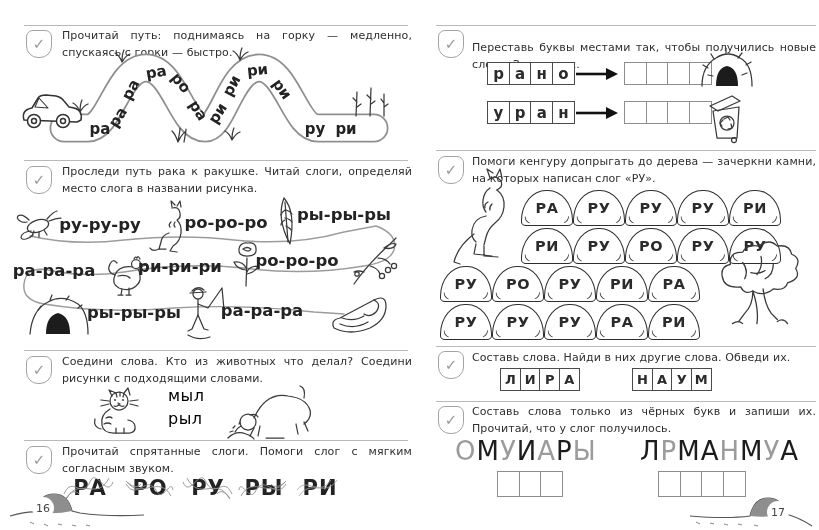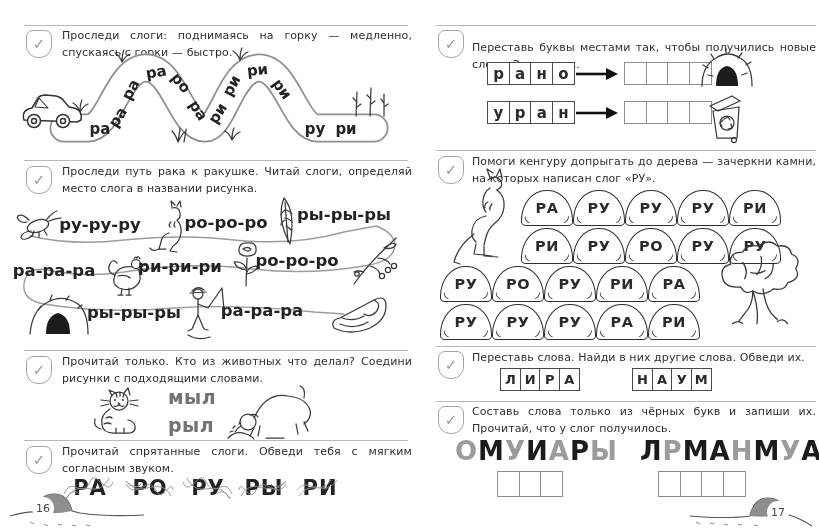--- a/index.html
+++ b/index.html
@@ -19,42 +19,42 @@
   .cell.ans { border-color:#8d8d8d; }
   .cell.ans2 { border-color:#8d8d8d; height:24px; }
   .arrow { position:absolute; }
   .stone { position:absolute; width:50px; height:34px; border:1.7px solid #2e2e2e; background:#fff;
            border-radius:25px 25px 5px 5px / 30px 30px 4px 4px; display:flex; align-items:center;
            justify-content:center; font-size:14.5px; font-weight:bold; letter-spacing:0.5px; }
   .stone::before { content:"("; position:absolute; left:3px; bottom:0px; font-size:9px;
            font-weight:normal; color:#2e2e2e; transform:rotate(-35deg); }
   .stone::after  { content:")"; position:absolute; right:3px; bottom:0px; font-size:9px;
            font-weight:normal; color:#2e2e2e; transform:rotate(35deg); }
-  .words3 { position:absolute; font-size:19px; font-weight:bold; line-height:1.45; letter-spacing:0.5px; color:#737373; }
+  .words3 { position:absolute; font-size:16px; font-weight:normal; line-height:1.45; letter-spacing:0.5px; color:#000000; }
   .scrib { position:absolute; width:52px; height:28px; text-align:center; font-size:21px;
            font-weight:bold; color:#232323; letter-spacing:1px; }
   .scrib svg { position:absolute; left:-3px; top:-4px; }
-  .bigword { position:absolute; font-size:26px; font-weight:bold; letter-spacing:1px; white-space:nowrap; }
+  .bigword { position:absolute; font-size:26px; font-weight:normal; letter-spacing:1px; white-space:nowrap; }
   svg { overflow:visible; }
   .lineart { stroke:#3a3a3a; fill:none; stroke-width:1.25; stroke-linecap:round; stroke-linejoin:round; }
   .pathgray { stroke:#9c9c9c; fill:none; stroke-width:1.4; stroke-linecap:round; }
   .syltext { font-family:"DejaVu Sans","Liberation Sans",sans-serif; font-weight:bold; fill:#232323; }
 </style>
 </head>
 <body>
 
 <div class="sheet">
 
   <div>
     <div class="rule" style="left:24px;top:25px;width:384px"></div>
 
     <div class="chk" style="left:26px;top:30px">
       <span>✓</span>
     </div>
-    <div class="instr" style="left:62px;top:28px;width:350px">Проследи слоги: поднимаясь на горку — медленно, спускаясь с горки — быстро.</div>
+    <div class="instr" style="left:62px;top:28px;width:350px">Прочитай путь: поднимаясь на горку — медленно, спускаясь с горки — быстро.</div>
 
     <svg style="position:absolute;left:18px;top:50px" width="392" height="106" viewBox="0 0 392 106">
       <path d="M46,78 L70,78 C92,78 100,18 128,18 C156,18 164,78 187,78 C205,78 213,18 241,18 C269,18 277,78 300,78 L356,78" stroke="#8f8f8f" stroke-width="29" fill="none" stroke-linecap="round"></path>
       <path d="M46,78 L70,78 C92,78 100,18 128,18 C156,18 164,78 187,78 C205,78 213,18 241,18 C269,18 277,78 300,78 L356,78" stroke="#ffffff" stroke-width="25.5" fill="none" stroke-linecap="round"></path>
 
       <g class="lineart" stroke="#6a6a6a">
         <path d="M62,62 c-2,-5 -5,-8 -7,-9 M62,62 c0,-6 1,-10 2,-12 M62,62 c3,-5 5,-7 8,-8"></path>
         <path d="M104,12 c-2,-5 -5,-8 -7,-9 M104,12 c0,-6 1,-10 2,-12 M104,12 c3,-5 5,-7 8,-8"></path>
         <path d="M222,10 c-2,-5 -5,-8 -7,-9 M222,10 c0,-6 1,-10 2,-12 M222,10 c3,-5 5,-7 8,-8"></path>
         <path d="M214,90 c-2,-5 -5,-8 -7,-9 M214,90 c0,-6 1,-10 2,-12 M214,90 c3,-5 5,-7 8,-8"></path>
@@ -169,21 +169,21 @@
       <text class="syltext" font-size="16.5" text-anchor="middle" x="40" y="80">ра-ра-ра</text>
       <text class="syltext" font-size="16.5" text-anchor="middle" x="120" y="122">ры-ры-ры</text>
       <text class="syltext" font-size="16.5" text-anchor="middle" x="248" y="120">ра-ра-ра</text>
     </svg>
 
     <div class="rule" style="left:24px;top:350px;width:384px"></div>
 
     <div class="chk" style="left:26px;top:356px">
       <span>✓</span>
     </div>
-    <div class="instr" style="left:62px;top:354px;width:350px">Прочитай только. Кто из животных что делал? Соедини рисунки с подходящими словами.</div>
+    <div class="instr" style="left:62px;top:354px;width:350px">Соедини слова. Кто из животных что делал? Соедини рисунки с подходящими словами.</div>
 
     <svg style="position:absolute;left:92px;top:388px" width="58" height="50" viewBox="0 0 58 50">
       <g class="lineart" stroke="#2d2d2d">
         <path d="M20,8 l-3,-6 l7,3 M32,5 l4,-5 l2,7"></path>
         <circle cx="27" cy="13" r="9"></circle>
         <path d="M24,5 l1,4 M28,4 l0,4 M32,6 l-1,3"></path>
         <circle cx="23" cy="12" r="0.9" fill="#2d2d2d" stroke="none"></circle>
         <circle cx="31" cy="12" r="0.9" fill="#2d2d2d" stroke="none"></circle>
         <path d="M26,15 l2,1 l-2,1 M27,17 q-3,2 -5,1 M27,17 q3,2 5,1"></path>
         <path d="M17,13 l-8,-1 M17,16 l-8,2 M38,13 l8,-1 M38,16 l8,2"></path>
@@ -212,21 +212,21 @@
         <path d="M7,44 l2,-2 M13,40 l1,-2 M4,48 l3,-1"></path>
         <path d="M40,54 l18,0"></path>
       </g>
     </svg>
 
     <div class="rule" style="left:24px;top:440px;width:384px"></div>
 
     <div class="chk" style="left:26px;top:446px">
       <span>✓</span>
     </div>
-    <div class="instr" style="left:62px;top:444px;width:350px">Прочитай спрятанные слоги. Обведи тебя с мягким согласным звуком.</div>
+    <div class="instr" style="left:62px;top:444px;width:350px">Прочитай спрятанные слоги. Помоги слог с мягким согласным звуком.</div>
 
     <div class="scrib" style="left:64px;top:476px">
       <span>РА</span>
       <svg width="56" height="32" viewBox="0 0 56 32">
         <path d="M3,22 C12,2 20,30 30,8 C36,-2 46,26 52,10 M48,6 C36,30 18,4 6,26 C2,30 12,14 18,22" stroke="#8f8f8f" stroke-width="0.9" fill="none"></path>
         </svg>
     </div>
     <div class="scrib" style="left:124px;top:476px">
       <span>РО</span>
       <svg width="56" height="32" viewBox="0 0 56 32">
@@ -409,21 +409,21 @@
         <path d="M40,48 q0,14 -8,22 l-6,8 M50,46 q2,16 8,24 l6,6 M40,48 q6,18 4,32"></path>
         <path d="M20,80 q6,-4 10,0 M64,78 q6,-4 10,2"></path>
       </g>
     </svg>
 
     <div class="rule" style="left:436px;top:346px;width:380px"></div>
 
     <div class="chk" style="left:438px;top:351px">
       <span>✓</span>
     </div>
-    <div class="instr" style="left:472px;top:350px;width:344px;text-align:left">Переставь слова. Найди в них другие слова. Обведи их.</div>
+    <div class="instr" style="left:472px;top:350px;width:344px;text-align:left">Составь слова. Найди в них другие слова. Обведи их.</div>
 
     <div class="cells" style="left:500px;top:368px">
       <div class="cell small">Л</div>
       <div class="cell small">И</div>
       <div class="cell small">Р</div>
       <div class="cell small">А</div>
     </div>
     <div class="cells" style="left:632px;top:368px">
       <div class="cell small">Н</div>
       <div class="cell small">А</div>

